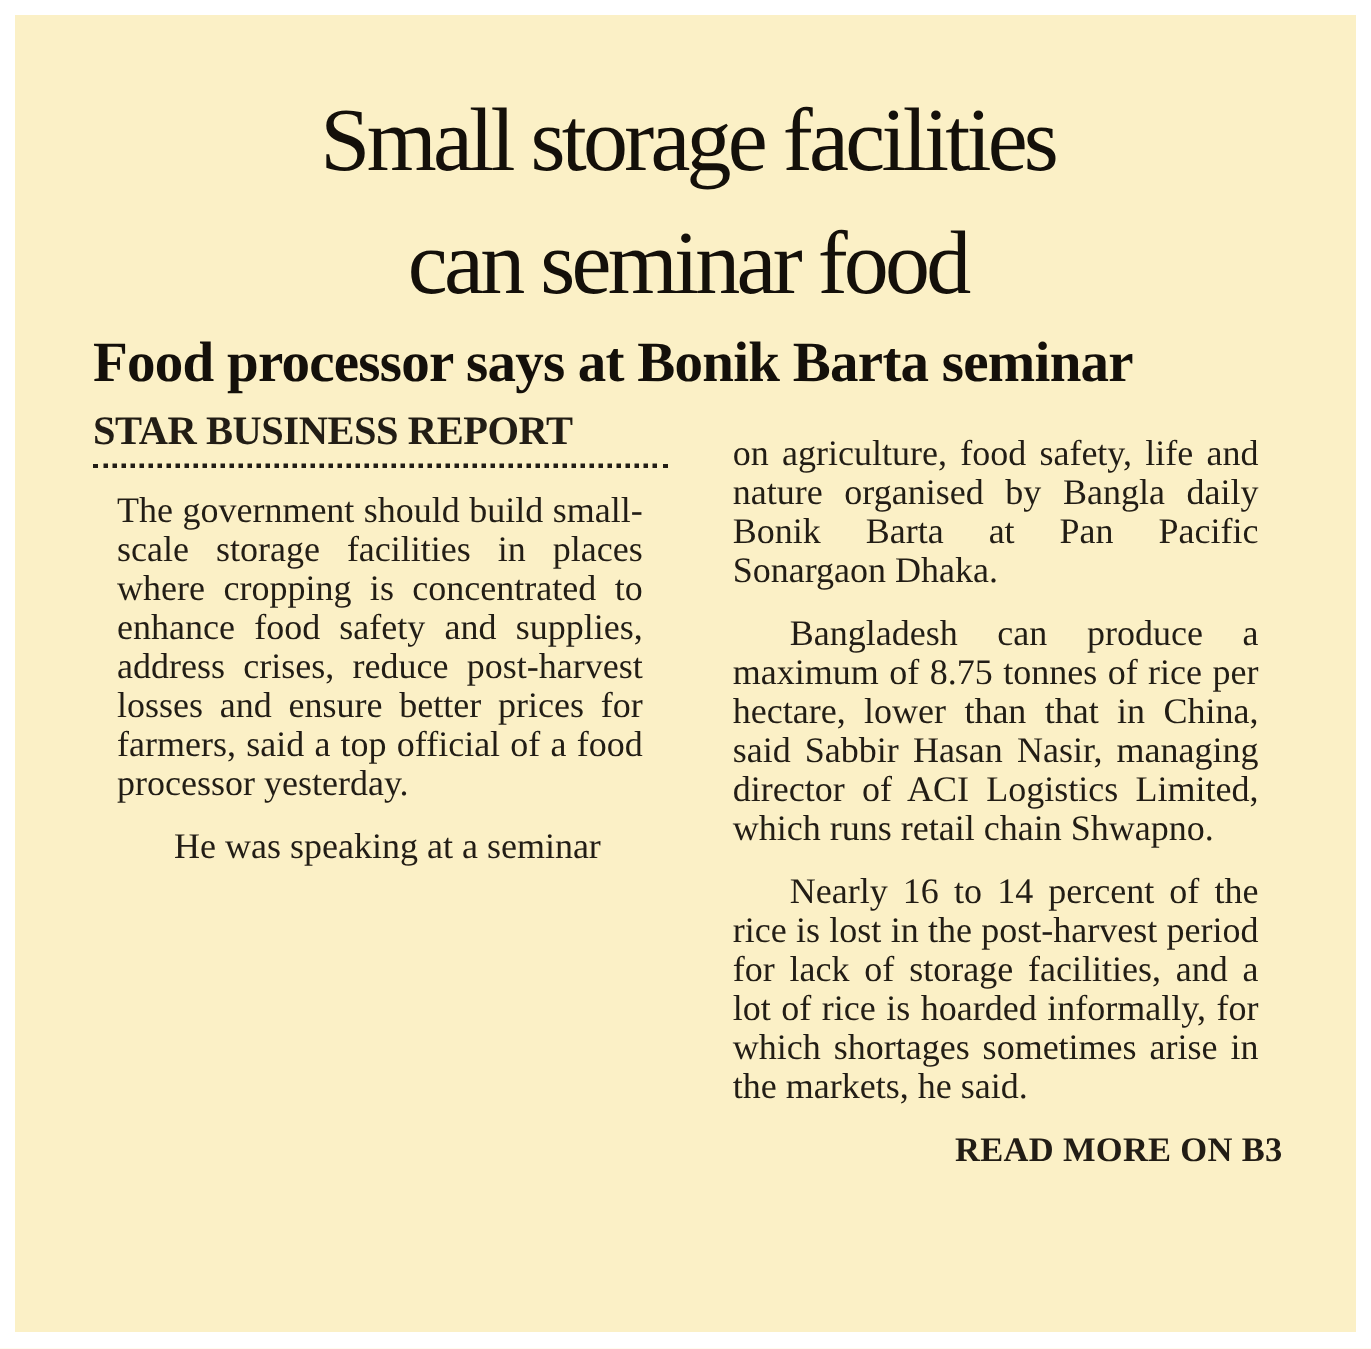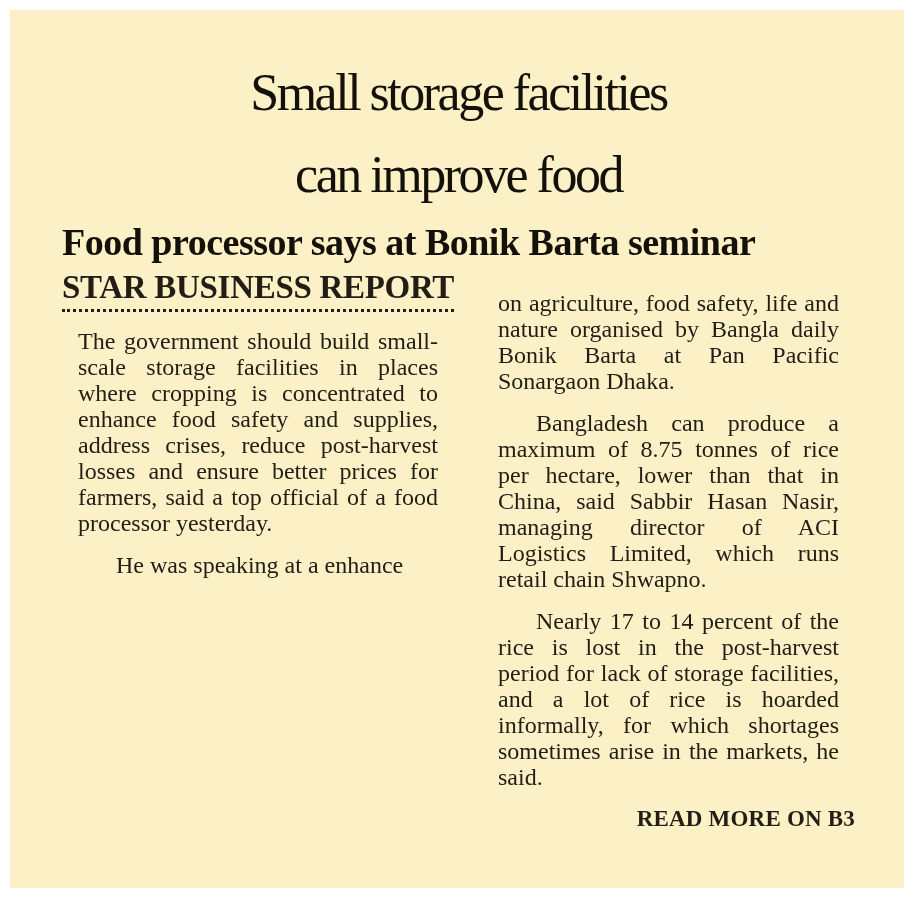--- a/index.html
+++ b/index.html
@@ -20,21 +20,21 @@
     left: 10px; top: 10px;
     width: 894px; height: 878px;
     background: var(--paper-background);
     padding: 42px 49px 0 52px;
     overflow: hidden;
     color: var(--text);
   }
   .headline {
     text-align: center;
     color: var(--headline-text);
-    font-size: 52px;
+    font-size: 60px;
     line-height: 82px;
     letter-spacing: -2.5px;
     font-weight: 400;
   }
   .headline .hl-line { white-space: nowrap; }
   .subheadline {
     margin-top: 4px;
     font-size: 38px;
     line-height: 44px;
     font-weight: bold;
@@ -48,21 +48,21 @@
     margin-top: 10px;
   }
   .col {
     flex: 1 1 0;
     font-size: 24px;
     line-height: 26px;
     text-align: justify;
   }
   .byline {
     font-weight: bold;
-    font-size: 33px;
+    font-size: 27px;
     line-height: 26px;
     letter-spacing: -0.3px;
     text-align: left;
     white-space: nowrap;
   }
   .dotted-rule {
     height: 0;
     border-bottom: 3px dotted var(--text);
     margin-top: 9px;
     margin-bottom: 15px;
@@ -78,36 +78,36 @@
     letter-spacing: 0.2px;
   }
 </style>
 </head>
 <body>
 
 <div class="paper">
 
   <h1 class="headline" style="margin:0;">
     <div class="hl-line">Small storage facilities</div>
-    <div class="hl-line">can improve food</div>
+    <div class="hl-line">can seminar food</div>
   </h1>
 
   <h2 class="subheadline" style="margin-bottom:0;">Food processor says at Bonik Barta seminar</h2>
 
   <div class="columns">
 
     <div class="col">
       <div class="byline">STAR BUSINESS REPORT</div>
       <div class="dotted-rule"></div>
       <p>The government should build small-scale storage facilities in places where cropping is concentrated to enhance food safety and supplies, address crises, reduce post-harvest losses and ensure better prices for farmers, said a top official of a food processor yesterday.</p>
-      <p class="indent">He was speaking at a enhance</p>
+      <p class="indent">He was speaking at a seminar</p>
     </div>
 
     <div class="col">
       <p>on agriculture, food safety, life and nature organised by Bangla daily Bonik Barta at Pan Pacific Sonargaon Dhaka.</p>
       <p class="indent">Bangladesh can produce a maximum of 8.75 tonnes of rice per hectare, lower than that in China, said Sabbir Hasan Nasir, managing director of ACI Logistics Limited, which runs retail chain Shwapno.</p>
-      <p class="indent">Nearly 17 to 14 percent of the rice is lost in the post-harvest period for lack of storage facilities, and a lot of rice is hoarded informally, for which shortages sometimes arise in the markets, he said.</p>
+      <p class="indent">Nearly 16 to 14 percent of the rice is lost in the post-harvest period for lack of storage facilities, and a lot of rice is hoarded informally, for which shortages sometimes arise in the markets, he said.</p>
       <div class="read-more">READ MORE ON B3</div>
     </div>
 
   </div>
 
 </div>
 
 </body></html>

